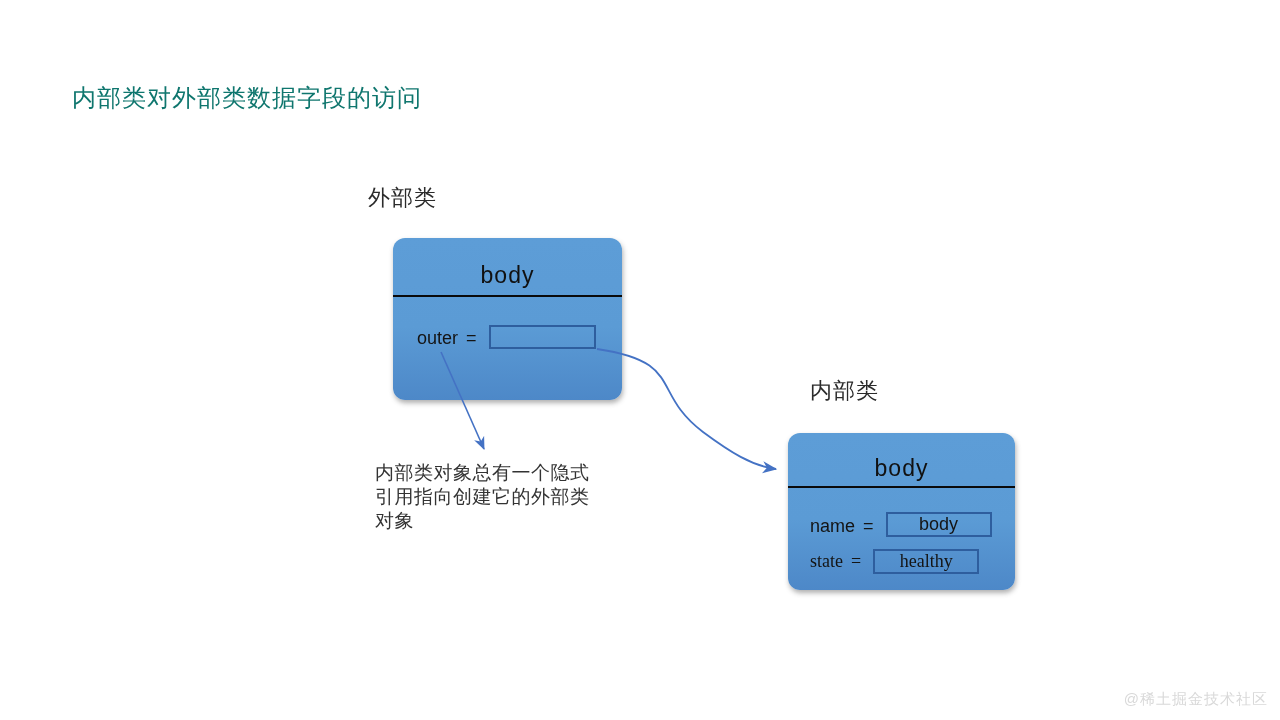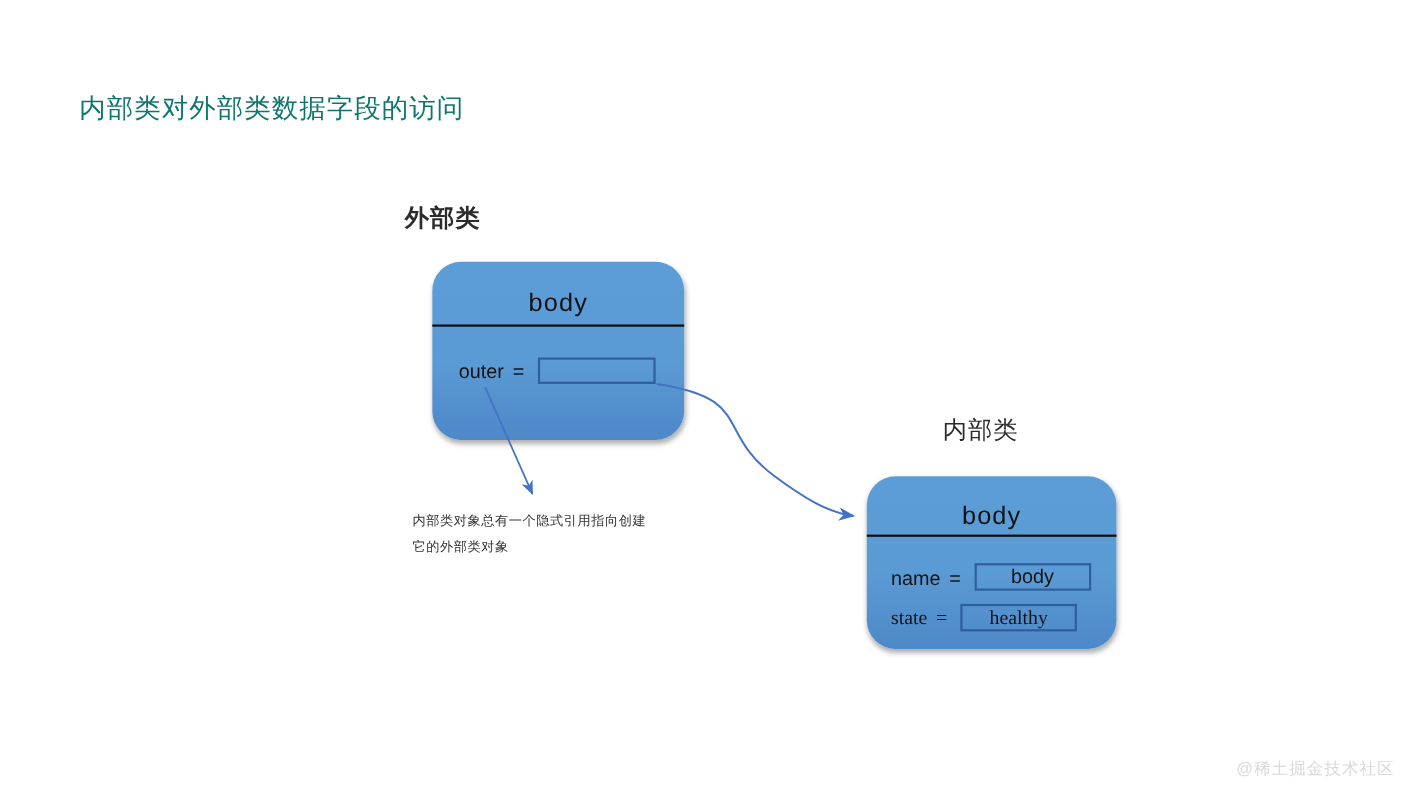--- a/index.html
+++ b/index.html
@@ -12,25 +12,25 @@
   .abs{position:absolute;}
 
   .page-title{
     left:72px;top:82px;
     font-size:24px;letter-spacing:1px;color:#0f766e;
   }
 
   .class-label{
     font-size:22px;color:#2b2b2b;letter-spacing:1px;
   }
-  .label-outer{left:368px;top:183px;font-weight:bold;}
-  .label-inner{left:810px;top:376px;margin-left:47px;}
+  .label-outer{left:368px;top:183px;}
+  .label-inner{left:810px;top:376px;}
 
   .uml-box{
-    border-radius:26px;
+    border-radius:12px;
     background:linear-gradient(180deg,#5d9dd7 0%,#5b9bd5 55%,#4d88c8 100%);
     box-shadow:1px 3px 5px rgba(80,80,80,0.45);
   }
   .box-outer{left:393px;top:238px;width:229px;height:162px;}
   .box-inner{left:788px;top:433px;width:227px;height:157px;}
 
   .uml-title{
     position:absolute;left:0;right:0;text-align:center;
     font-size:23px;color:#111111;font-weight:400;letter-spacing:1px;
   }
@@ -58,21 +58,21 @@
     box-sizing:border-box;
   }
   .row-outer{left:24px;top:87px;align-items:flex-end;}
   .row-outer .field-box{width:107px;height:24px;}
   .row-name{left:22px;top:79px;align-items:flex-end;}
   .row-state{left:22px;top:116px;font-family:Liberation Serif, serif;}
   .box-inner .field-box{width:106px;height:25px;}
 
   .annotation{
     left:375px;top:461px;width:218px;
-    font-size:12px;line-height:24px;color:#333333;letter-spacing:0.5px;
+    font-size:19px;line-height:24px;color:#333333;letter-spacing:0.5px;
   }
 
   .watermark{
     right:12px;top:690px;
     font-size:15px;color:#d9d9d9;letter-spacing:1px;
   }
 
   svg.arrows{position:absolute;left:0;top:0;pointer-events:none;}
 </style>
 </head>

